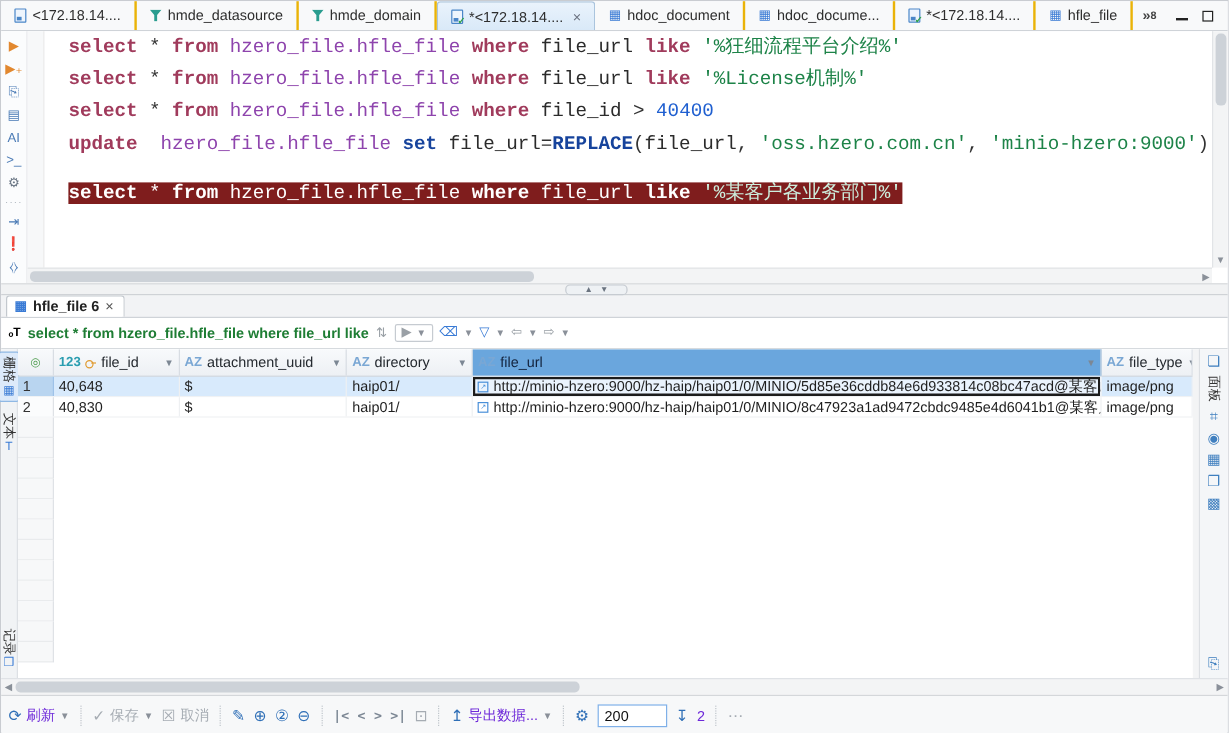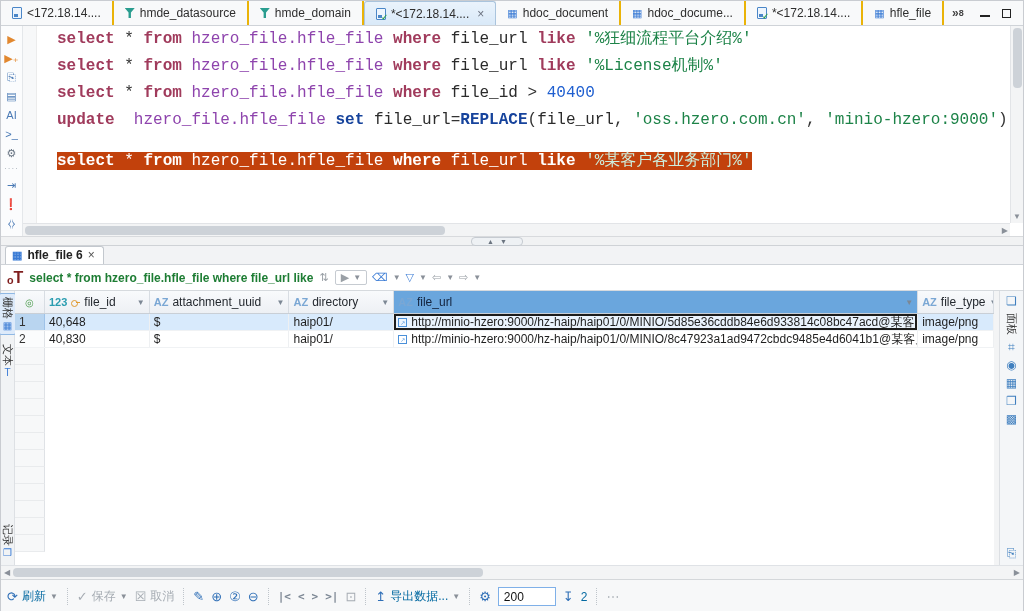--- a/index.html
+++ b/index.html
@@ -33,40 +33,40 @@
   .ed-gutter { width:14px; background:#f7f8f9; border-right:1px solid #ececec; flex-shrink:0; }
   .ed-text { flex:1; padding:7px 0 0 20px; font-family:Liberation Mono, monospace; font-size:16px; overflow:hidden; }
   .ed-line { height:13.5px; line-height:13.5px; white-space:pre; }
   .tk-kw { color:#a03b5c; font-weight:bold; }
   .tk-fn { color:#16439c; font-weight:bold; }
   .tk-tbl { color:#8e44ad; }
   .tk-id { color:#2b2b2b; }
   .tk-str { color:#1d8348; }
   .tk-num { color:#1f5fd0; }
   .tk-op, .tk-pl { color:#333; }
-  .linewrap.sel { background:#c2410c; }
+  .linewrap.sel { background:#7f1d1d; }
   .linewrap.sel span { color:#fff !important; }
   .linewrap.sel .tk-str { color:#cdeedd !important; }
   .ed-vscroll { position:absolute; right:0; top:0; width:13px; height:197px; background:#f3f4f5; border-left:1px solid #e2e4e7; display:flex; flex-direction:column; align-items:center; }
   .ed-vscroll .thumb { width:9px; height:60px; background:#cdd2d8; border-radius:4px; margin-top:2px; }
   .ed-vscroll .arr { margin-top:auto; color:#8a9099; font-size:8px; padding-bottom:2px; }
   .ed-hscroll { position:absolute; left:22px; right:13px; bottom:0; height:13px; background:#f3f4f5; border-top:1px solid #e2e4e7; display:flex; align-items:center; }
   .ed-hscroll .thumb { height:9px; width:420px; background:#cdd2d8; border-radius:4px; margin-left:2px; }
   .ed-hscroll .arr { margin-left:auto; color:#8a9099; font-size:8px; padding-right:2px; }
 
   
   .splitter { height:10px; background:#f1f2f3; border-top:1px solid #d8dadd; border-bottom:1px solid #cfd2d6; position:relative; flex-shrink:0; }
   .splitter .pill { position:absolute; left:470px; top:0; width:52px; height:9px; background:#eef1f4; border:1px solid #c6cbd1; border-radius:4px; display:flex; align-items:center; justify-content:center; gap:6px; color:#6b7480; font-size:7px; line-height:1; }
 
   
   .res-tabstrip { height:19px; background:#f2f3f5; display:flex; align-items:flex-end; border-bottom:1px solid #cfd3d8; flex-shrink:0; }
   .res-tab { display:flex; align-items:center; gap:5px; background:#fff; border:1px solid #c3c8ce; border-bottom:none; border-radius:3px 3px 0 0; padding:1px 8px 2px 6px; margin-left:4px; font-weight:bold; color:#222; }
   .res-tab .close { font-weight:normal; color:#555; }
   .filterbar { height:26px; background:#fff; border-bottom:1px solid #d6dade; display:flex; align-items:center; padding:0 4px 0 6px; gap:6px; flex-shrink:0; }
-  .flt-ticon { color:#7f1d1d; font-weight:bold; font-size:16px; }
+  .flt-ticon { color:#000000; font-weight:bold; font-size:10px; }
   .flt-query { color:#1e7d34; font-weight:bold; white-space:nowrap; }
   .flt-expand { color:#9aa0a6; font-size:11px; }
   .flt-ph { color:#a7adb4; white-space:nowrap; overflow:hidden; flex:1; }
   .flt-icons { display:flex; align-items:center; gap:5px; padding-right:4px; }
   .flt-icons .grp { display:flex; align-items:center; gap:4px; border:1px solid #c6cbd1; border-radius:2px; padding:1px 5px; }
   .flt-icons .gi { font-size:11px; line-height:1; }
   .dd { color:#8a9099; font-size:8px; }
 
   
   .results-body { height:274px; display:flex; flex-shrink:0; background:#fff; }
@@ -109,21 +109,21 @@
   .grid-hscroll { height:14px; background:#f3f4f5; border-top:1px solid #dfe2e6; display:flex; align-items:center; flex-shrink:0; }
   .grid-hscroll .arr { color:#8a9099; font-size:8px; padding:0 3px; }
   .grid-hscroll .thumb { height:9px; width:470px; background:#cdd2d8; border-radius:4px; }
 
   
   .bottombar { height:34px; background:#f7f8f9; border-top:1px solid #d4d7da; display:flex; align-items:center; padding:0 6px; gap:7px; flex-shrink:0; }
   .bb-item { display:flex; align-items:center; gap:4px; white-space:nowrap; }
   .bb-icon { font-size:13px; line-height:1; }
   .blue { color:#2f6fb7; }
   .gray { color:#a6acb3; }
-  .bb-label { color:#0369a1; }
+  .bb-label { color:#6d28d9; }
   .bb-label.disabled { color:#a6acb3; }
   .bb-div { width:1px; height:17px; border-left:1px dotted #bfc5cb; margin:0 2px; }
   .navtxt { font-family:"DejaVu Sans Mono", monospace; font-size:11px; color:#7c8794; font-weight:bold; }
   .fetch-input { width:58px; height:19px; border:1px solid #7fb0e8; background:#fff; font-size:12px; padding:0 5px; color:#111; font-family:"Liberation Sans", sans-serif; }
   .status { color:#2b2b2b; }
 </style>
 </head>
 <body>
 
 <div class="window">

